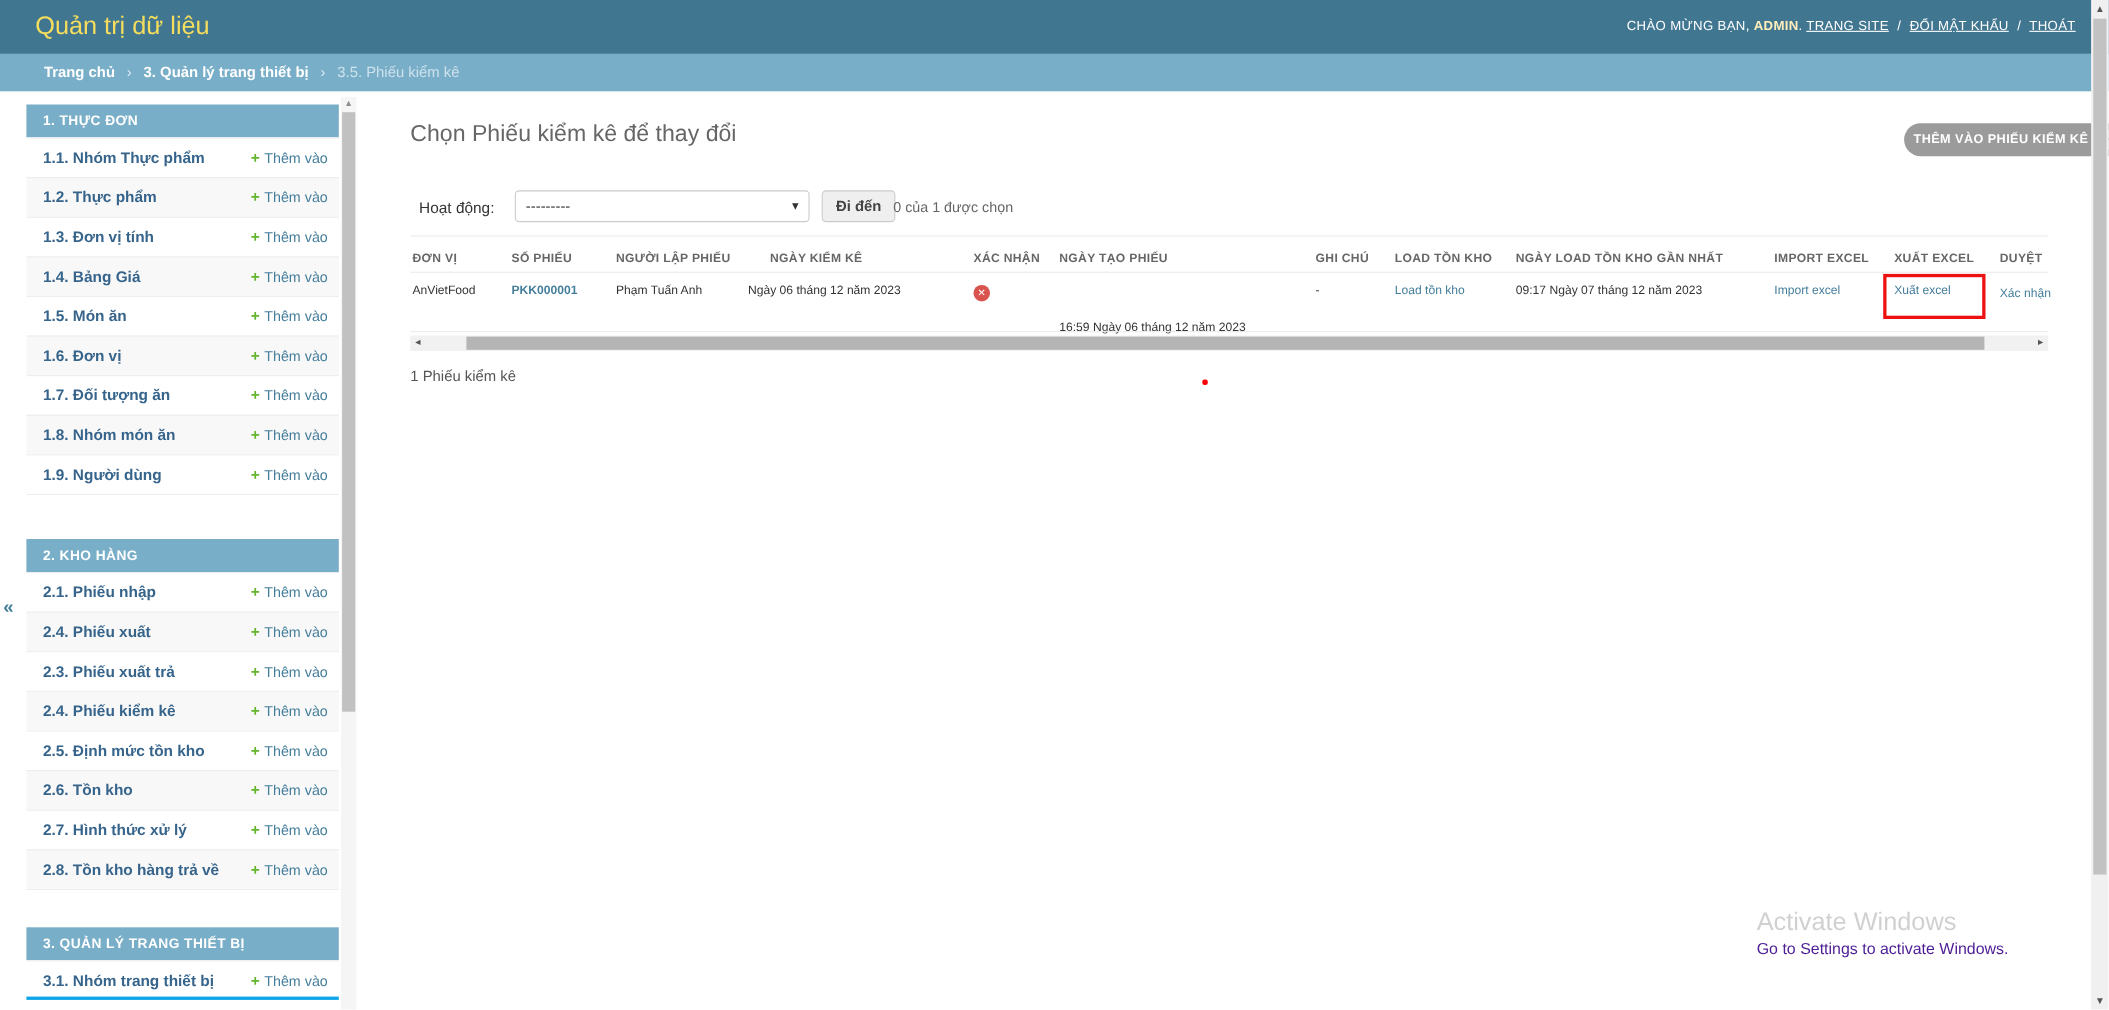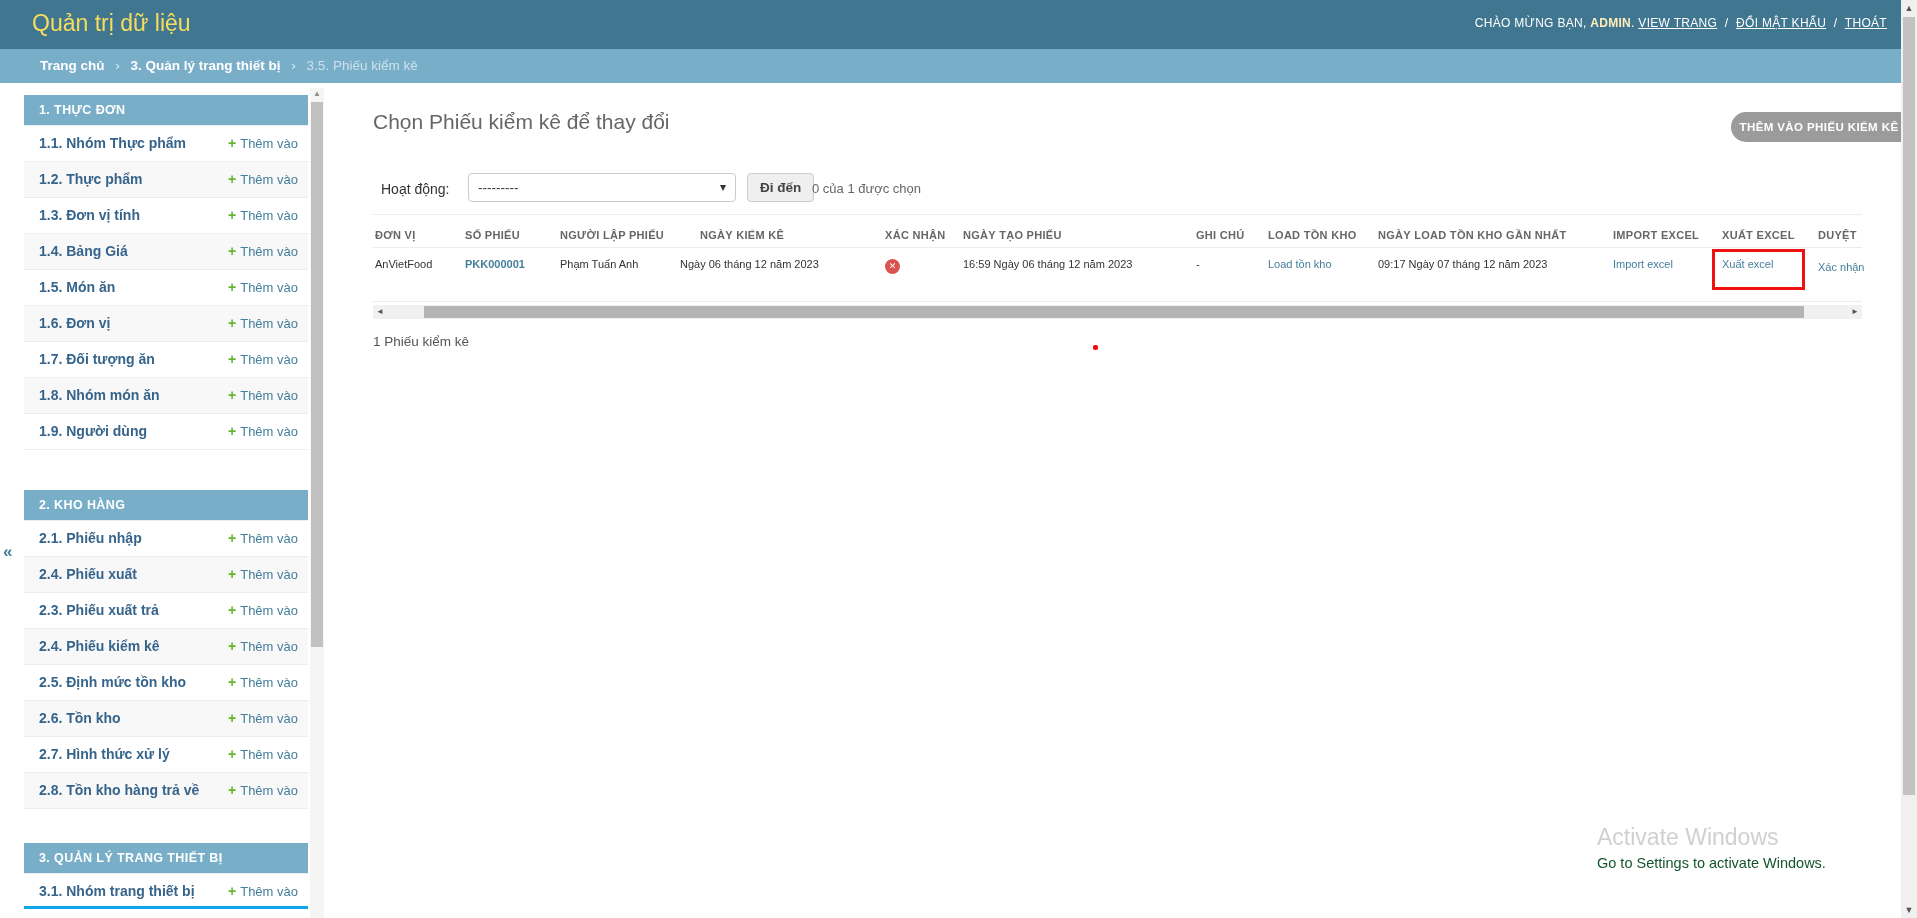--- a/index.html
+++ b/index.html
@@ -69,38 +69,38 @@
 
   .h-scroll{position:absolute;left:373px;top:305px;width:1489px;height:14px;background:#f1f1f1;}
   .h-scroll .h-left{position:absolute;left:3px;top:0;font-size:8px;line-height:14px;color:#555;cursor:pointer;}
   .h-scroll .h-right{position:absolute;right:3px;top:0;font-size:8px;line-height:14px;color:#555;cursor:pointer;}
   .h-scroll .h-thumb{position:absolute;left:51px;top:1px;width:1380px;height:12px;background:#b5b5b5;cursor:pointer;}
 
   .count-text{position:absolute;left:373px;top:334px;font-size:13.5px;color:#555;}
   .red-dot{position:absolute;left:1093px;top:345px;width:5px;height:5px;background:#fb0007;border-radius:2px;}
 
   .wm1{position:absolute;left:1597px;top:824px;font-size:23px;color:#d0d0d0;}
-  .wm2{position:absolute;left:1597px;top:855px;font-size:14.5px;color:#14532d;}
+  .wm2{position:absolute;left:1597px;top:855px;font-size:14.5px;color:#4c1d95;}
 
   .v-scroll{position:absolute;left:1901px;top:0;width:16px;height:918px;background:#f0f0f0;}
   .v-scroll .v-up{position:absolute;top:3px;left:0;width:16px;text-align:center;font-size:9px;color:#555;cursor:pointer;}
   .v-scroll .v-thumb{position:absolute;left:2px;top:17px;width:12px;height:778px;background:#c2c2c2;cursor:pointer;}
   .v-scroll .v-down{position:absolute;bottom:3px;left:0;width:16px;text-align:center;font-size:9px;color:#555;cursor:pointer;}
 </style>
 </head>
 <body>
 
 <div class="screen">
 
   <div class="top-header">
     <div class="app-title">Quản trị dữ liệu</div>
     <div class="user-tools">
       <span>CHÀO MỪNG BẠN,</span>
       <span class="uname">ADMIN</span><span>.</span>
-      <a>VIEW TRANG</a>
+      <a>TRANG SITE</a>
       <span class="sep">/</span>
       <a>ĐỔI MẬT KHẨU</a>
       <span class="sep">/</span>
       <a>THOÁT</a>
     </div>
   </div>
 
   <div class="breadcrumb">
     <a>Trang chủ</a>
     <span class="bc-sep">›</span>
@@ -231,21 +231,21 @@
   <div class="th" style="left:1722px;">XUẤT EXCEL</div>
   <div class="th" style="left:1818px;">DUYỆT</div>
 
   <div class="hline" style="top:247px;"></div>
 
   <div class="td" style="left:375px;">AnVietFood</div>
   <div class="td" style="left:465px;"><a class="rowlink-bold">PKK000001</a></div>
   <div class="td" style="left:560px;">Phạm Tuấn Anh</div>
   <div class="td" style="left:680px;">Ngày 06 tháng 12 năm 2023</div>
   <div class="no-icon">✕</div>
-  <div class="td" style="left:963px;">16:59 Ngày 06 tháng 12 năm 2023</div>
+  <div class="td" style="left:963px;margin-top:34px;">16:59 Ngày 06 tháng 12 năm 2023</div>
   <div class="td" style="left:1196px;">-</div>
   <div class="td" style="left:1268px;"><a>Load tồn kho</a></div>
   <div class="td" style="left:1378px;">09:17 Ngày 07 tháng 12 năm 2023</div>
   <div class="td" style="left:1613px;"><a>Import excel</a></div>
   <div class="td" style="left:1722px;"><a>Xuất excel</a></div>
   <div class="td wrap" style="left:1818px;width:50px;"><a>Xác nhận</a></div>
 
   <div class="annotation-box"></div>
   <div class="hline" style="top:301px;"></div>
 

